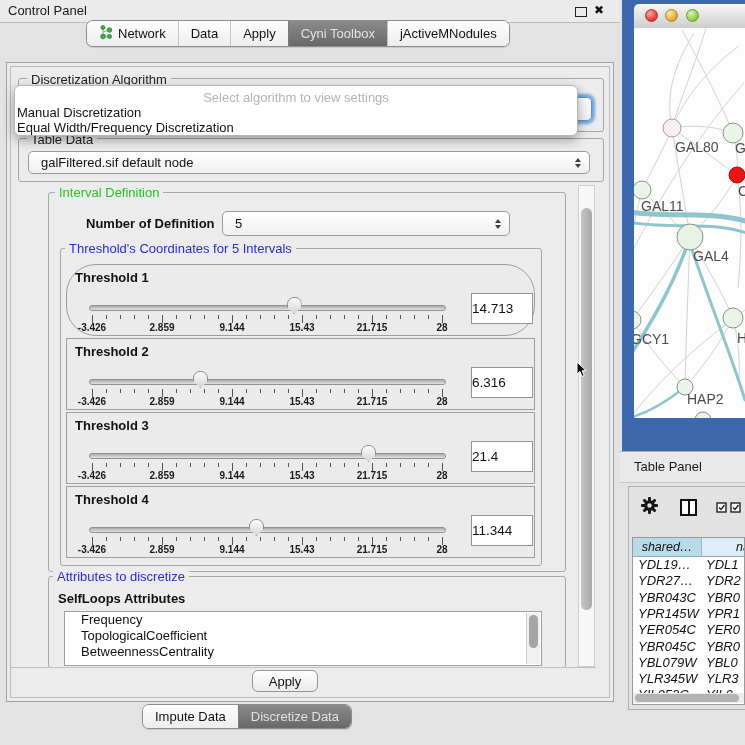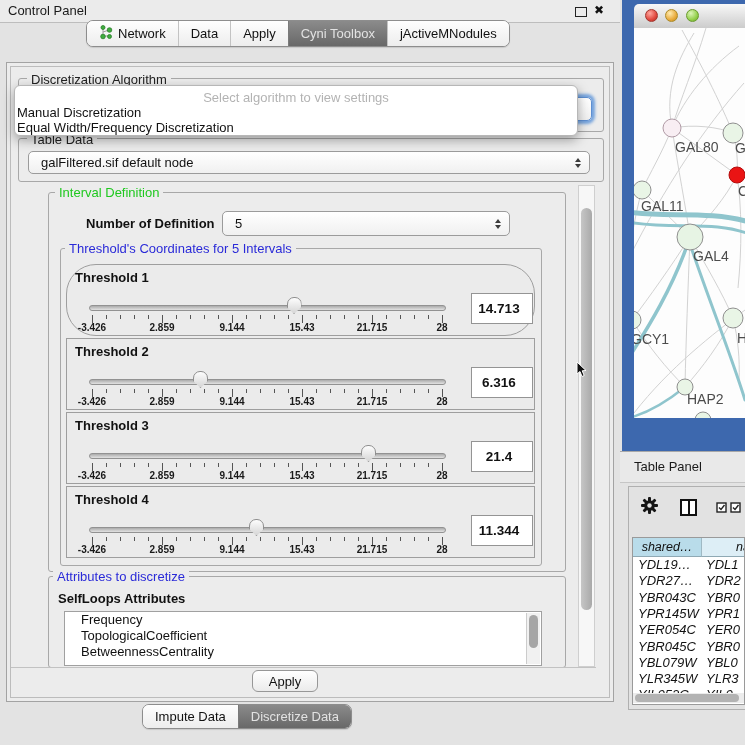--- a/index.html
+++ b/index.html
@@ -44,21 +44,21 @@
   .bold-label{position:absolute;font-size:13px;font-weight:bold;color:#111;white-space:nowrap;}
 
   .tpanel{position:absolute;left:66px;width:467px;height:70px;border:1px solid #9e9e9e;background:#ebebeb;}
   .tp-title{position:absolute;left:8px;top:5px;font-size:13px;font-weight:bold;color:#111;}
   .track{position:absolute;left:22px;top:40px;width:355px;height:4px;background:linear-gradient(#ababab,#e2e2e2);border:1px solid #929292;border-radius:3px;}
   .thumb{position:absolute;top:32px;width:15px;height:17px;background:linear-gradient(#fdfdfd,#d6d6d6);border:1px solid #8f8f8f;border-radius:7px 7px 3px 3px;clip-path:polygon(0 0,100% 0,100% 58%,50% 100%,0 58%);box-sizing:border-box;}
   .tick{position:absolute;width:1px;background:#555;top:50px;}
   .tick.major{height:8px;}
   .tick.minor{height:4px;top:50px;}
   .ticklabel{position:absolute;top:57px;width:56px;text-align:center;font-size:10px;font-weight:bold;color:#1a1a1a;}
-  .valbox{position:absolute;left:404px;top:28px;width:54px;height:29px;background:#fff;border:1px solid #949494;font-size:13.5px;color:#111;text-align:center;line-height:29px;padding-right:6px;box-sizing:content-box;font-weight:bold;}
+  .valbox{position:absolute;left:404px;top:28px;width:54px;height:29px;background:#fff;border:1px solid #949494;font-size:13.5px;color:#111;text-align:left;line-height:29px;padding-right:6px;box-sizing:content-box;}
 
   .listbox{left:64px;top:611px;width:476px;height:53px;background:#fff;border:1px solid #a0a0a0;overflow:hidden;}
   .listitem{font-size:13px;height:16px;line-height:16px;padding-left:16px;color:#111;white-space:nowrap;}
   .mini-sb{position:absolute;top:1px;right:1px;bottom:1px;width:13px;background:#f1f1f1;border-left:1px solid #cccccc;}
   .mini-sb .th{position:absolute;left:2px;top:2px;width:9px;height:33px;background:#a6a6a6;border-radius:5px;}
 
   .vscroll{left:578px;top:185px;width:17px;height:482px;background:#f7f7f7;border:1px solid #cfcfcf;box-sizing:border-box;}
   .vscroll .th{position:absolute;left:2px;top:22px;width:11px;height:402px;background:linear-gradient(90deg,#c6c6c6,#a9a9a9);border-radius:6px;}
 
   .hsep{left:11px;top:667px;width:585px;height:0;border-top:1px solid #c2c2c2;}

